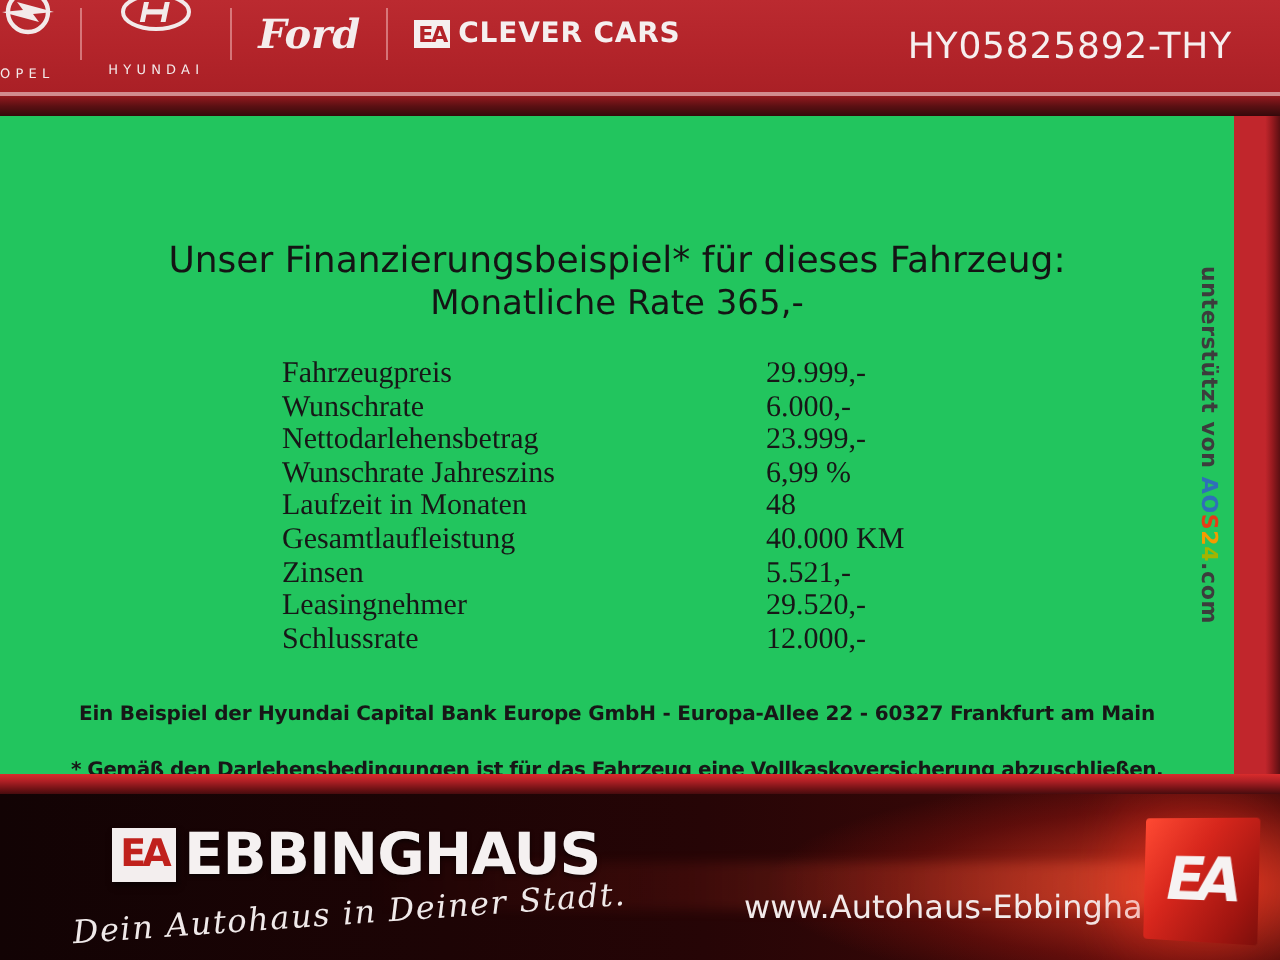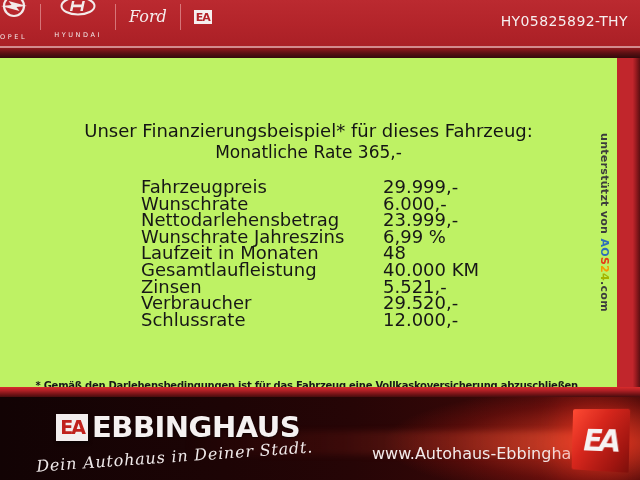--- a/index.html
+++ b/index.html
@@ -11,32 +11,32 @@
   .topbar{left:0;top:0;width:640px;height:46px;
     background:linear-gradient(180deg,#bb2a30 0%,#b3242a 55%,#aa2026 100%);}
   .topbar-highlight{left:0;top:46px;width:640px;height:2px;background:#d28b8e;}
   .topbar-shade{left:0;top:48px;width:640px;height:10px;
     background:linear-gradient(180deg,#93191e 0%,#5c1013 50%,#34090b 100%);}
   .brands{left:168px;top:7px;display:flex;align-items:center;gap:13px;height:34px;}
   .brand-sep{width:1px;height:26px;background:rgba(255,215,215,.45);}
   .brand{display:flex;flex-direction:column;align-items:center;color:#f3eaea;}
   .brand-label{font-size:6.5px;letter-spacing:2.6px;margin-top:11px;color:#f3eaea;}
   .ford-script{font-family:"DejaVu Serif","Liberation Serif",serif;font-style:italic;
-    font-weight:normal;font-size:16px;color:#f5eded;line-height:30px;}
+    font-weight:bold;font-size:20px;color:#f5eded;line-height:30px;}
   .cc{display:flex;align-items:center;gap:4px;}
   .cc-badge{background:#f5efef;color:#b32228;font-weight:bold;font-size:11px;
     height:14px;padding:0 2px;display:flex;align-items:center;letter-spacing:-1px;}
   .cc-label{color:#f5efef;font-weight:bold;font-size:14px;letter-spacing:.4px;}
-  .vehicle-id{right:12px;top:13px;color:#f6efef;font-size:14px;letter-spacing:.4px;}
+  .vehicle-id{right:24px;top:13px;color:#f6efef;font-size:18px;letter-spacing:.4px;}
 
   
-  .main{left:0;top:58px;width:640px;height:367px;background:#bef264;}
+  .main{left:0;top:58px;width:640px;height:367px;background:#22c55e;}
   .fin-title{left:0;top:62px;width:617px;text-align:center;font-size:18px;color:#141414;}
   .fin-subtitle{left:0;top:84px;width:617px;text-align:center;font-size:17px;color:#141414;}
-  .fin-table{left:141px;top:121px;width:360px;font-size:18px;color:#171717;}
+  .fin-table{left:141px;top:121px;width:360px;font-size:15px;color:#171717;font-family:Liberation Serif, serif;}
   .fin-row{display:flex;height:16.6px;line-height:16.5px;}
   .fin-label{width:242px;}
   .bank-note{left:0;top:294px;width:617px;text-align:center;font-size:10px;
     font-weight:bold;color:#171717;letter-spacing:-.1px;}
   .disclaimers{left:0;top:321px;width:617px;text-align:center;font-size:10px;
     font-weight:bold;color:#171717;line-height:13px;letter-spacing:-.25px;}
   .disclaimers div{white-space:nowrap;}
 
   
   .stripe{left:617px;top:58px;width:23px;height:329px;
@@ -97,20 +97,21 @@
           <path d="M12 5 L14.5 5 L13.7 8.6 L21.6 8.6 L22.4 5 L24.9 5 L22.8 15 L20.3 15 L21.1 11.3 L13.2 11.3 L12.4 15 L9.9 15 Z" fill="#f3eaea"></path>
         </svg>
       </span>
       <span class="brand-label">HYUNDAI</span>
     </div>
     <div class="brand-sep"></div>
     <div class="ford-script">Ford</div>
     <div class="brand-sep"></div>
     <div class="cc">
       <span class="cc-badge">EA</span>
+      <span class="cc-label">CLEVER CARS</span>
     </div>
   </div>
   <div class="abs vehicle-id">HY05825892-THY</div>
 </div>
 <div class="abs topbar-highlight"></div>
 <div class="abs topbar-shade"></div>
 
 <div class="abs main">
   <div class="abs fin-title">Unser Finanzierungsbeispiel* für dieses Fahrzeug:</div>
   <div class="abs fin-subtitle">Monatliche Rate 365,-</div>
@@ -137,28 +138,29 @@
       </div>
       <div class="fin-row">
         <div class="fin-label">Gesamtlaufleistung</div>
         <div class="fin-value">40.000 KM</div>
       </div>
       <div class="fin-row">
         <div class="fin-label">Zinsen</div>
         <div class="fin-value">5.521,-</div>
       </div>
       <div class="fin-row">
-        <div class="fin-label">Verbraucher</div>
+        <div class="fin-label">Leasingnehmer</div>
         <div class="fin-value">29.520,-</div>
       </div>
       <div class="fin-row">
         <div class="fin-label">Schlussrate</div>
         <div class="fin-value">12.000,-</div>
       </div>
     </div>
+  <div class="abs bank-note">Ein Beispiel der Hyundai Capital Bank Europe GmbH - Europa-Allee 22 - 60327 Frankfurt am Main</div>
   <div class="abs disclaimers">
       <div>* Gemäß den Darlehensbedingungen ist für das Fahrzeug eine Vollkaskoversicherung abzuschließen.</div>
       <div>* Alle Angaben in Euro - Rundungsdifferenzen und ein individueller Kreditschutzbrief können die Werte verändern</div>
       <div>- Ihre Wunschrate errechnen wir Ihnen gerne persönlich</div>
       <div>* Ist der Darlehens-/Leasingnehmer Verbraucher, besteht nach Vertragsschluss ein gesetzliches Widerrufsrecht</div>
       <div>nach § 495 BGB.</div>
     </div>
 </div>
 
 <div class="abs stripe"></div>

